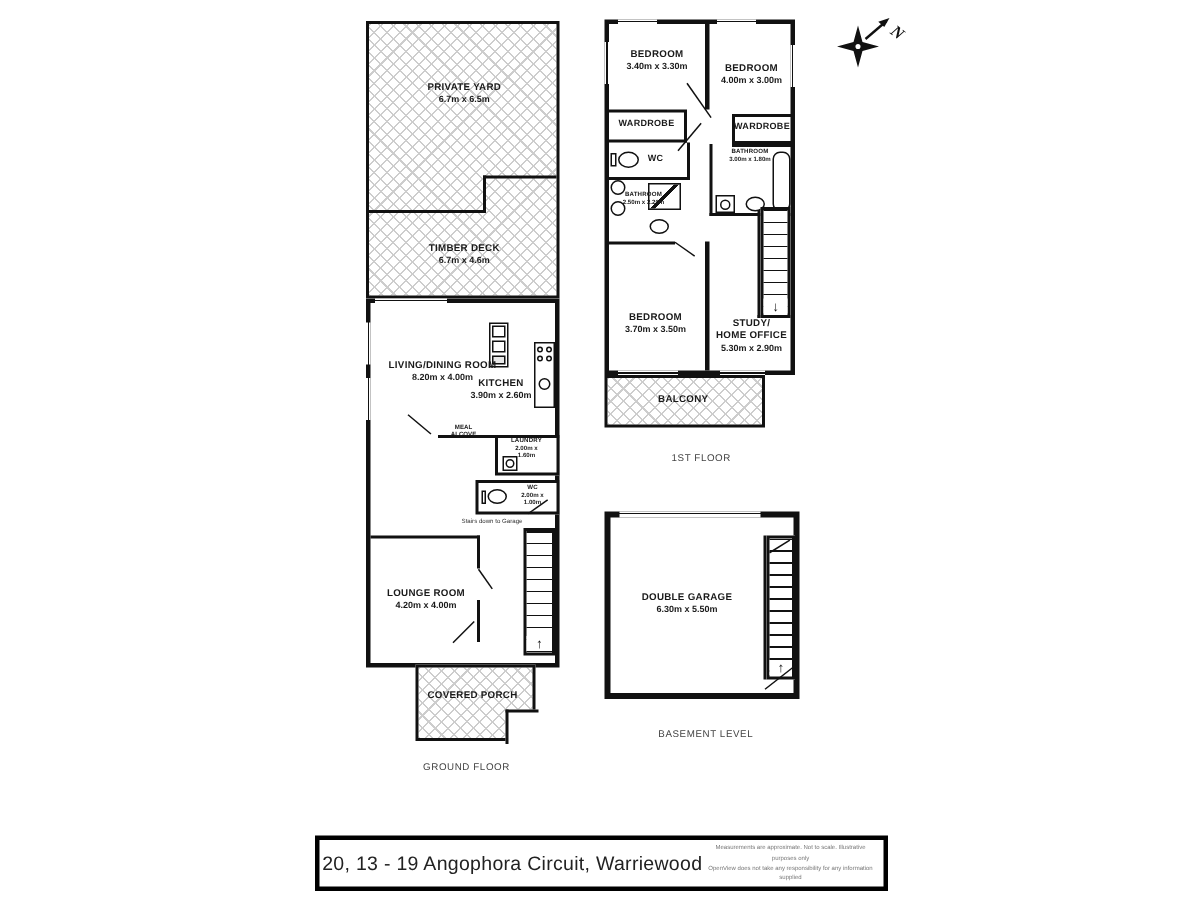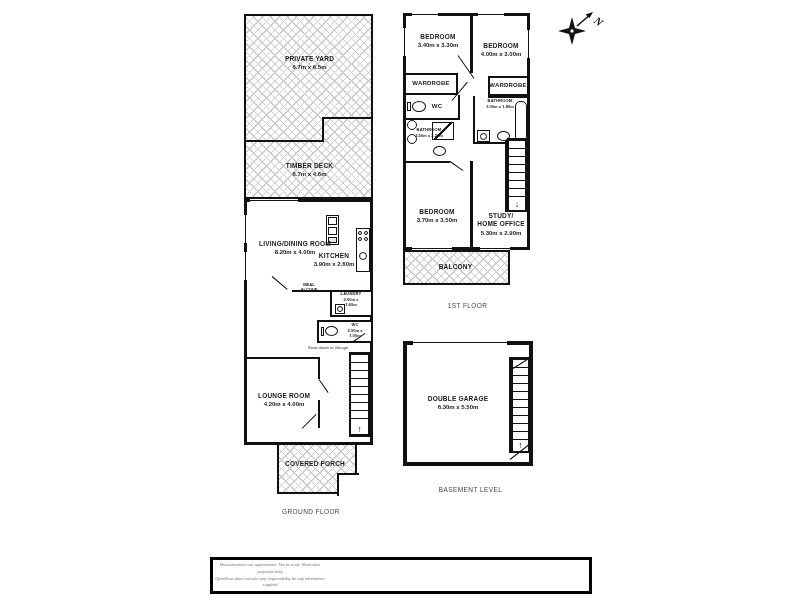--- a/index.html
+++ b/index.html
@@ -245,17 +245,18 @@
   <polygon points="20,12 23,23 34,26 23,29 20,40 17,29 6,26 17,23" fill="#111"></polygon>
   <polygon points="29,17 22.5,23.5 11,35 17.5,28.5" fill="#333"></polygon>
   <polygon points="11,17 17.5,23.5 29,35 22.5,28.5" fill="#333"></polygon>
   <circle cx="20" cy="26" r="2.2" fill="#fff" stroke="#111" stroke-width="1"></circle>
   <line x1="25" y1="21" x2="39" y2="9" stroke="#111" stroke-width="1.6"></line>
   <polygon points="41,7 33.5,9.5 37.5,13" fill="#111"></polygon>
   <text x="41" y="17" font-size="11" font-style="italic" font-weight="bold" fill="#111" font-family="Liberation Serif, serif" transform="rotate(38 41 17)">N</text>
 </svg>
 
 <div class="footer">
+  <div class="addr">20, 13 - 19  Angophora Circuit, Warriewood</div>
   <div class="disc">
     <div>Measurements are approximate. Not to scale. Illustrative purposes only</div>
     <div>OpenView does not take any responsibility for any information supplied</div>
   </div>
 </div>
 
 </body></html>

